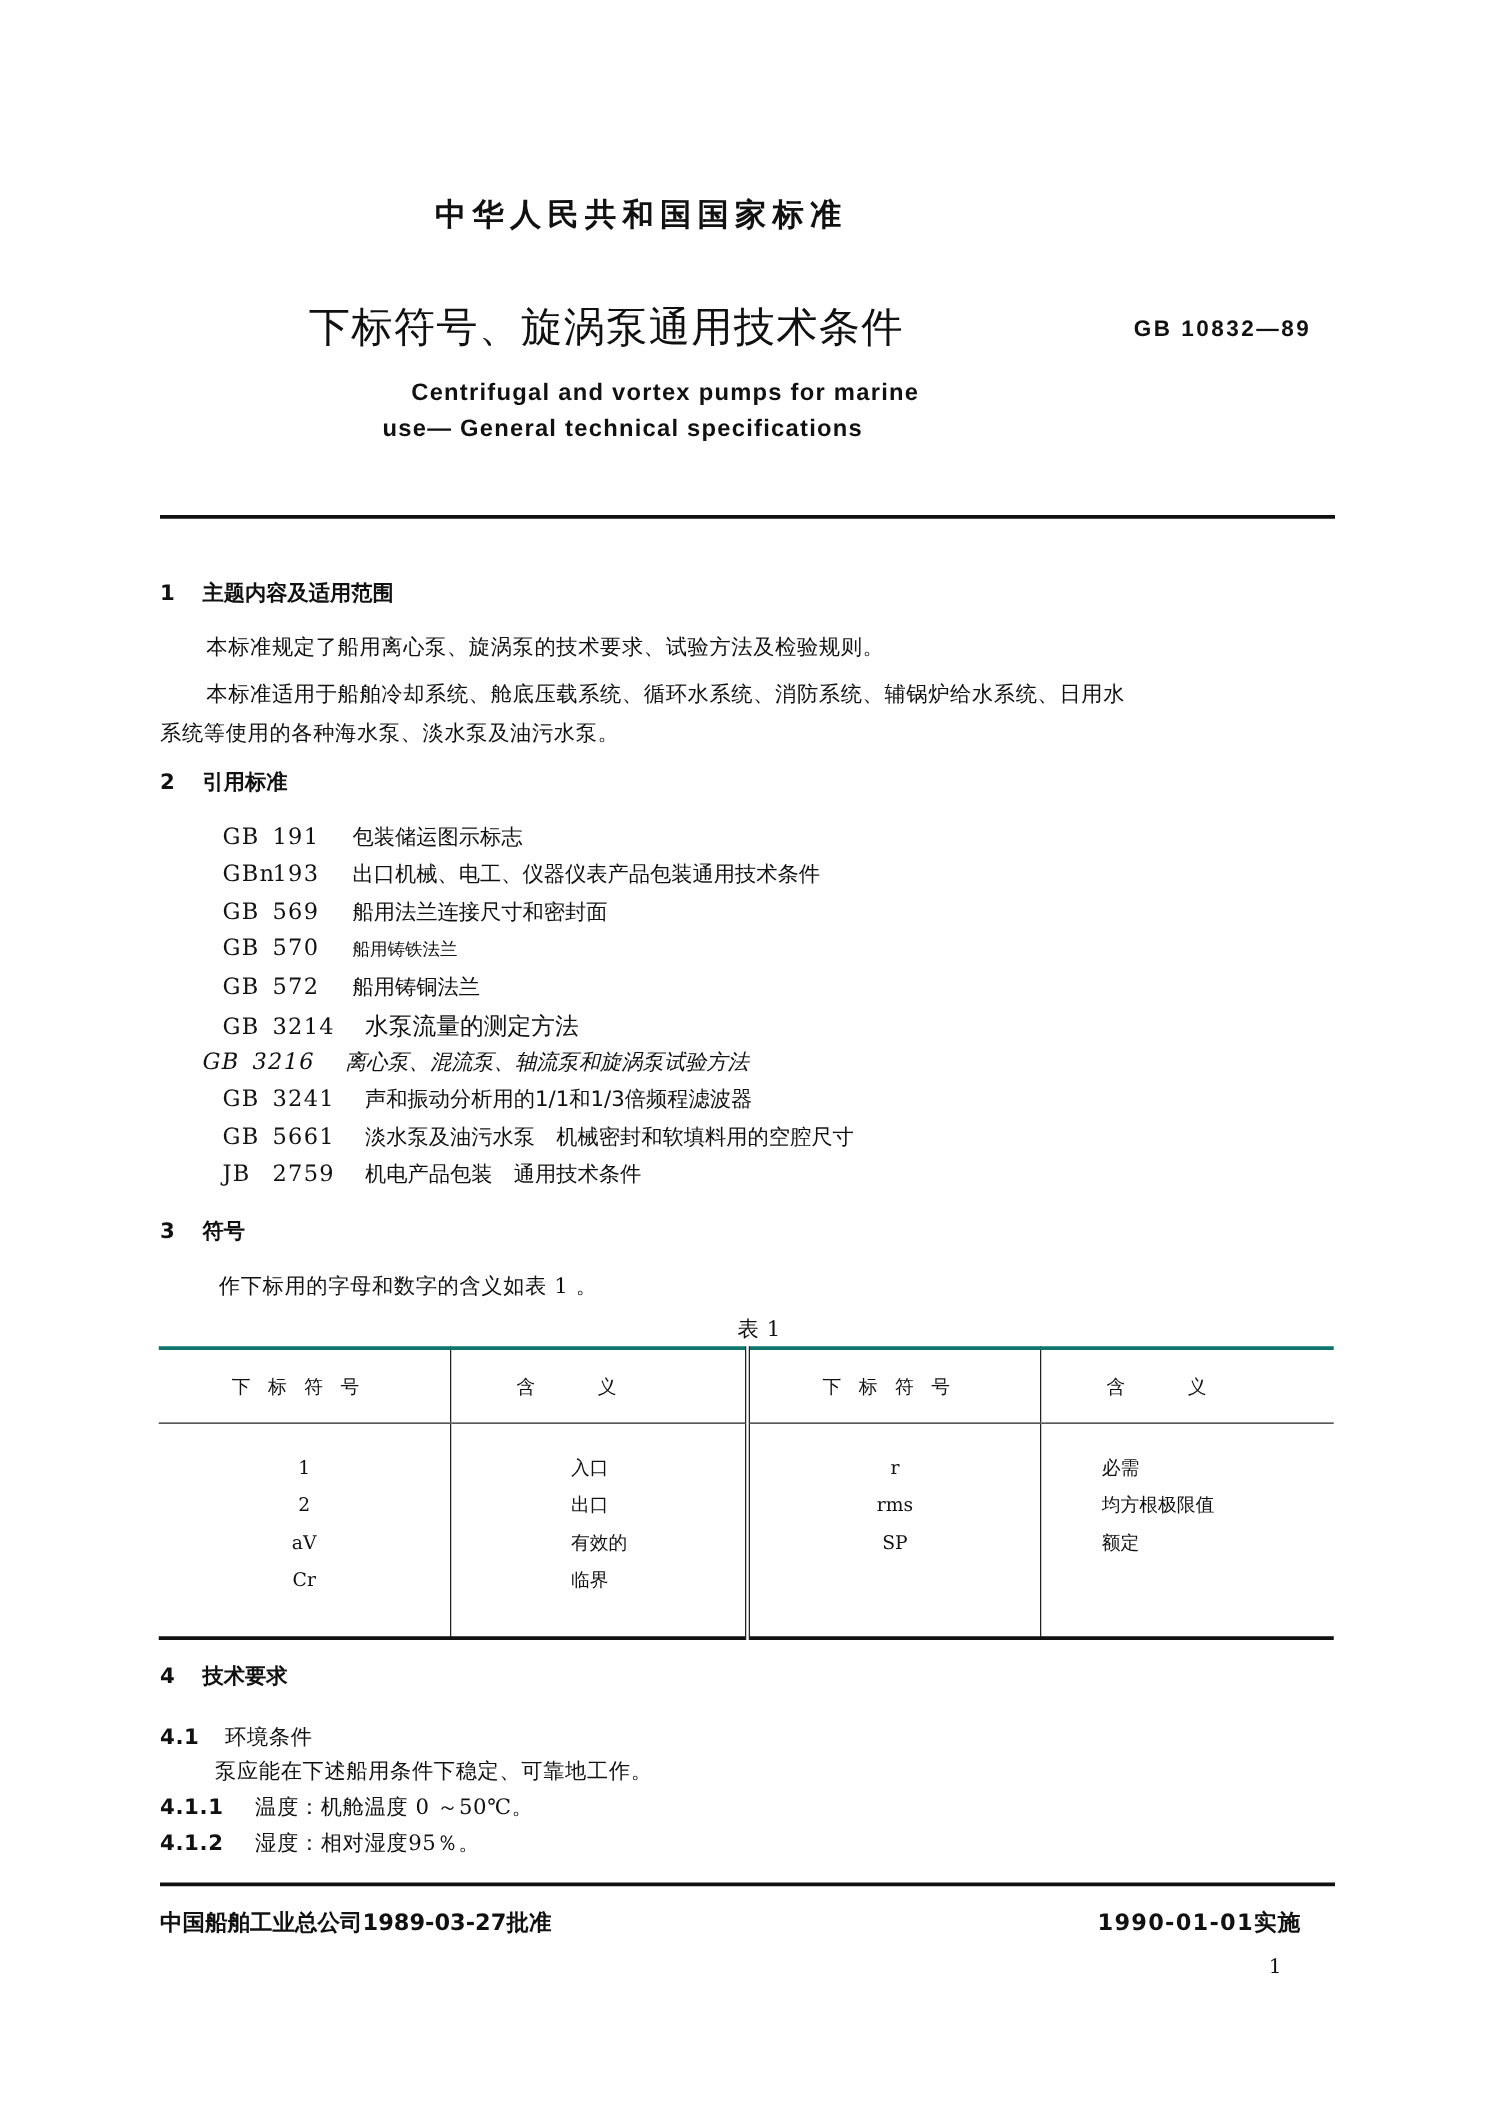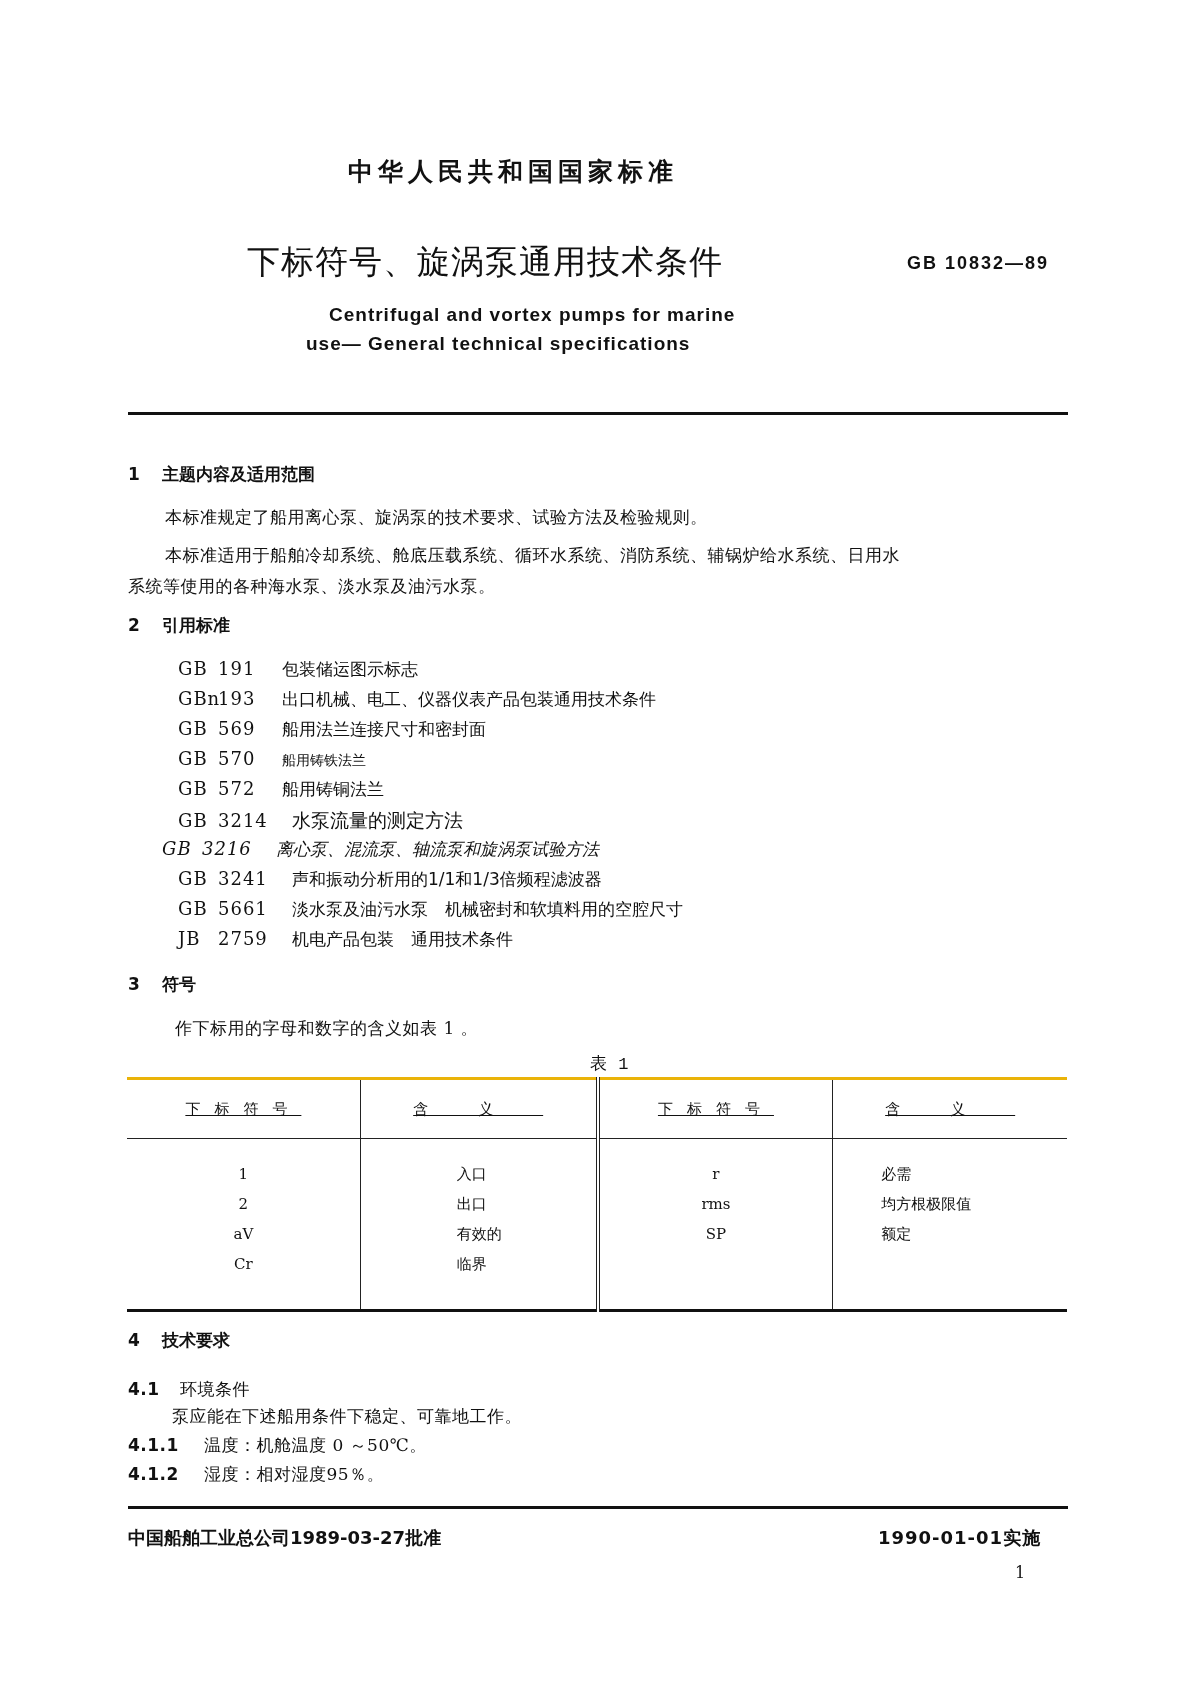--- a/index.html
+++ b/index.html
@@ -31,21 +31,21 @@
 
   
   #table1 {
     position: absolute; left: 127px; top: 1077px; width: 940px;
     border-collapse: collapse; font-size: 15px;
   }
   #table1 th, #table1 td { text-align: center; vertical-align: top; padding: 0; }
   #table1 thead tr { height: 60px; }
   #table1 thead th { font-weight: normal; vertical-align: middle; letter-spacing: 14px; border-bottom: 1.5px solid #222; }
   #table1 tbody td { height: 150px; padding-top: 20px; line-height: 30px; }
-  .t-top { border-top: 3px solid #eab308; text-decoration: underline; }
+  .t-top { border-top: 3px solid #0f766e; }
   .t-bottom { border-bottom: 3px solid #111; }
   .vline { border-left: 1.5px solid #222; }
   .vdouble { border-left: 4px double #222; }
   .col-w { width: 238px; }
   .cell-lines div { height: 30px; }
   .cell-left-align { text-align: left !important; padding-left: 70px !important; }
 
   #footer-left { left: 128px; top: 1526px; font-size: 18px; font-weight: bold; }
   #footer-right { left: 878px; top: 1526px; font-size: 18px; font-weight: bold; letter-spacing: 1px; }
   #page-num { left: 1015px; top: 1563px; font-size: 16px; }
@@ -82,21 +82,21 @@
   <div class="abs ref-row" style="left:162px; top:838px;font-style:italic;"><span class="ref-code" style="width:114px"><span class="std">GB</span><span>3216</span></span><span class="sans" style="font-size:17px">离心泵、混流泵、轴流泵和旋涡泵试验方法</span></div>
   <div class="abs ref-row" style="left:178px; top:868px;"><span class="ref-code" style="width:114px"><span class="std">GB</span><span>3241</span></span><span class="sans" style="font-size:17px">声和振动分析用的1/1和1/3倍频程滤波器</span></div>
   <div class="abs ref-row" style="left:178px; top:898px;"><span class="ref-code" style="width:114px"><span class="std">GB</span><span>5661</span></span><span class="sans" style="font-size:17px">淡水泵及油污水泵　机械密封和软填料用的空腔尺寸</span></div>
   <div class="abs ref-row" style="left:178px; top:928px;"><span class="ref-code" style="width:114px"><span class="std">JB</span><span>2759</span></span><span class="sans" style="font-size:17px">机电产品包装　通用技术条件</span></div>
 </div>
 
 <div class="abs sec-head sans" style="left:128px; top:973px;">
   <span class="sec-num">3</span><span>符号</span>
 </div>
 <div class="abs para" style="left:175px; top:1017px;">作下标用的字母和数字的含义如表 1 。</div>
-<div class="abs para" style="left:590px; top:1052px;font-family:Liberation Mono, monospace;">表 1</div>
+<div class="abs para" style="left:590px; top:1052px;">表 1</div>
 
 <table id="table1">
   <thead>
     <tr class="t-top">
       <th class="col-w sans">下标符号</th>
       <th class="col-w vline sans" style="letter-spacing:50px">含义</th>
       <th class="col-w vdouble sans">下标符号</th>
       <th class="col-w vline sans" style="letter-spacing:50px">含义</th>
     </tr>
   </thead>

